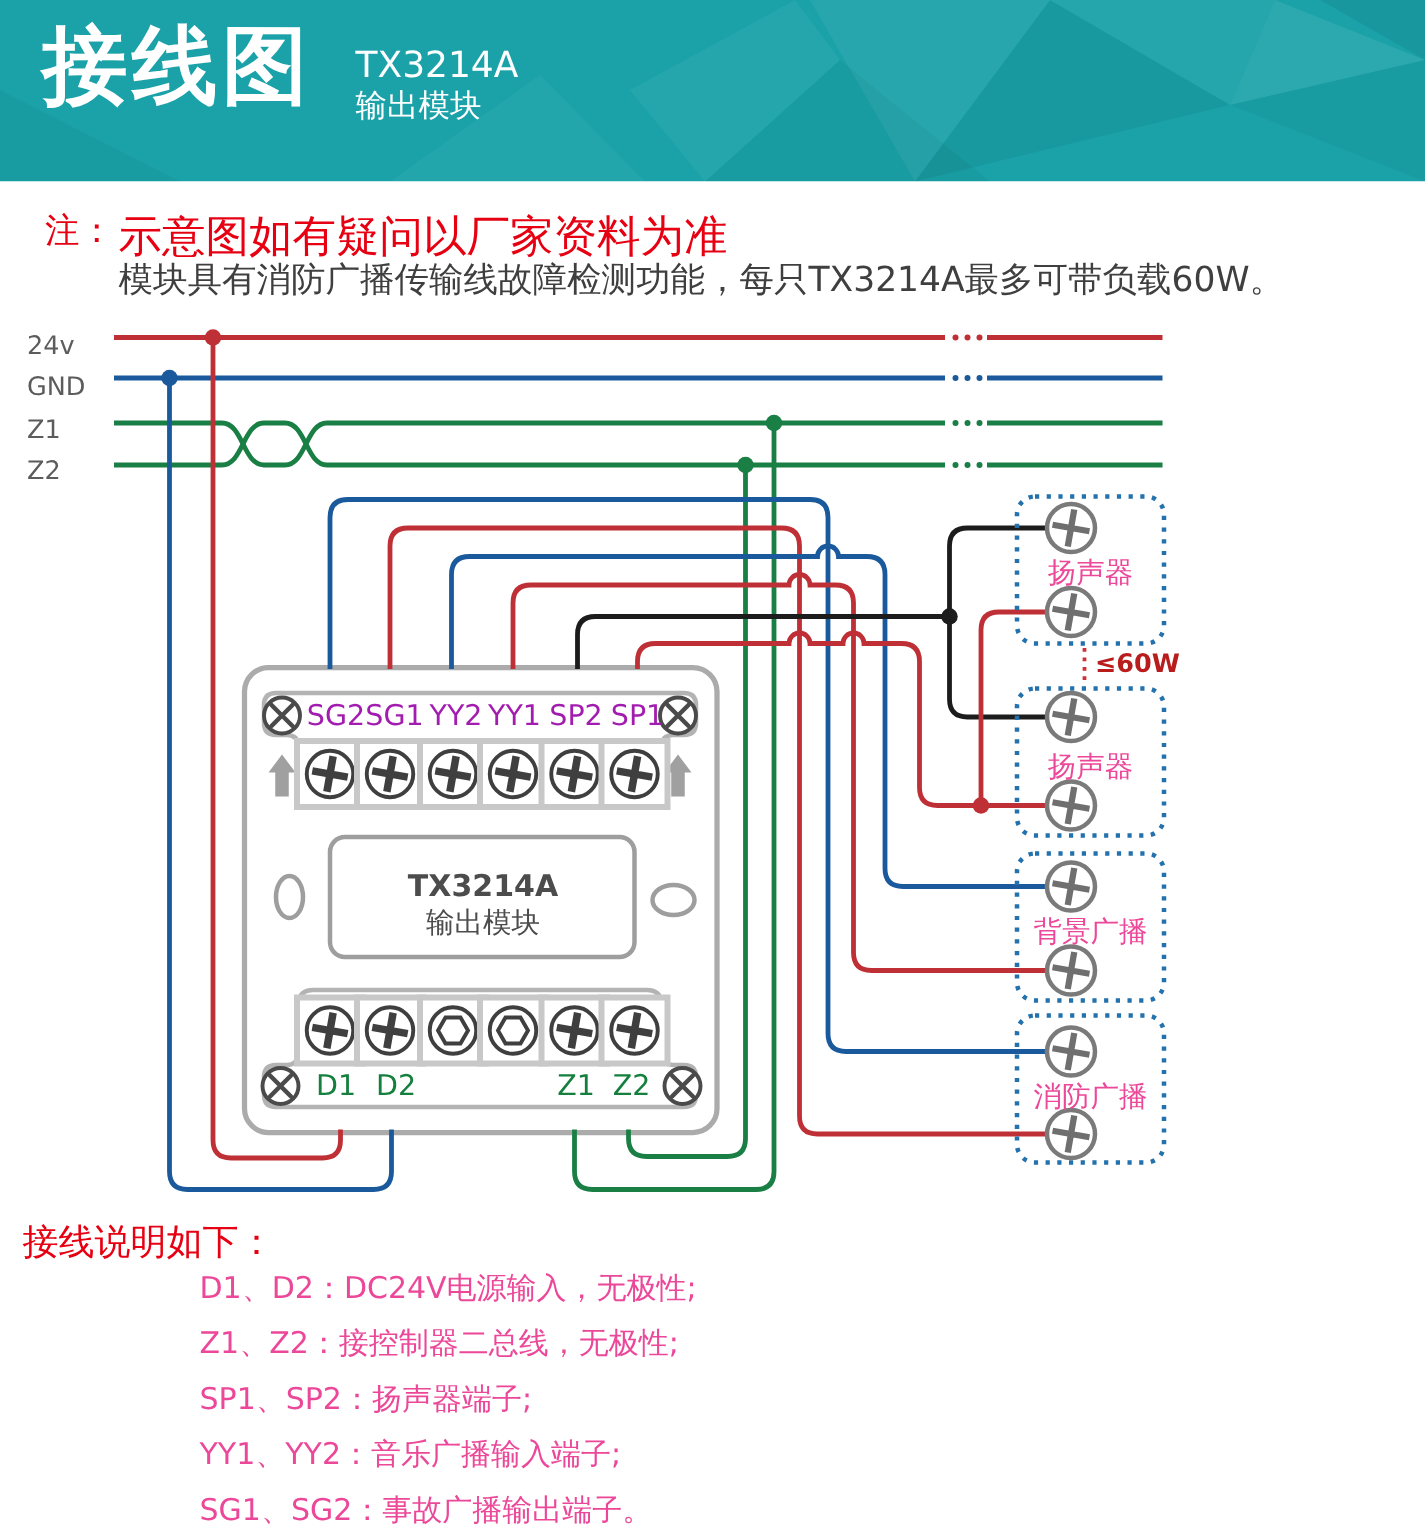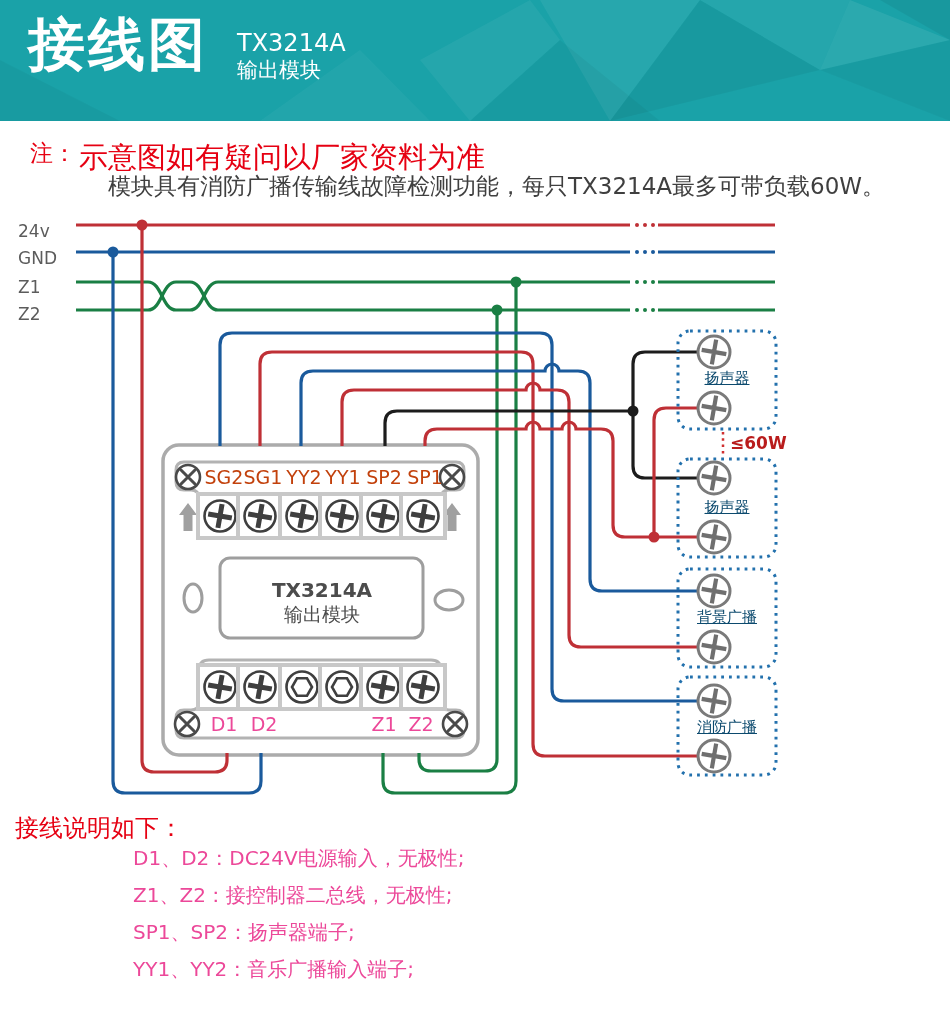--- a/index.html
+++ b/index.html
@@ -8,39 +8,39 @@
   
   .header{position:absolute;left:0;top:0;width:950px;height:121px;}
   .header svg{position:absolute;left:0;top:0;}
   .header-title{position:absolute;left:28px;top:16px;font-size:57px;font-weight:bold;
                 color:#ffffff;letter-spacing:3px;line-height:1;}
   .header-model{position:absolute;left:237px;top:31px;font-size:24px;color:#ffffff;line-height:1;}
   .header-sub{position:absolute;left:237px;top:60px;font-size:21px;color:#ffffff;line-height:1;}
   
   .note-prefix{position:absolute;left:30px;top:138px;font-size:23px;color:#e60012;}
   .note-warning{position:absolute;left:79px;top:138px;font-size:29px;color:#e60012;}
-  .note-desc{position:absolute;left:79px;top:171px;font-size:23px;color:#3f3f3f;margin-left:29px;}
+  .note-desc{position:absolute;left:79px;top:171px;font-size:23px;color:#3f3f3f;}
   
   .diagram{position:absolute;left:0;top:0;}
   
   .bus-label{position:absolute;left:18px;width:50px;text-align:left;font-size:17px;
              color:#5c5c5c;line-height:20px;}
   
-  .term-label{position:absolute;transform:translateX(-50%);font-size:19px;color:#c2410c;
+  .term-label{position:absolute;transform:translateX(-50%);font-size:19px;color:#a21caf;
               line-height:20px;white-space:nowrap;}
-  .bot-label{position:absolute;transform:translateX(-50%);font-size:19px;color:#ec4899;
+  .bot-label{position:absolute;transform:translateX(-50%);font-size:19px;color:#15803d;
              line-height:20px;white-space:nowrap;}
   
   .module-title1{position:absolute;left:222px;top:578px;width:200px;text-align:center;
                  font-size:20px;font-weight:600;color:#4c4c4c;}
   .module-title2{position:absolute;left:222px;top:602px;width:200px;text-align:center;
                  font-size:19px;color:#4c4c4c;}
   
-  .dev-label{position:absolute;left:678px;width:98px;text-align:center;font-size:15px;
-             color:#0c4a6e;white-space:nowrap;text-decoration:underline;}
+  .dev-label{position:absolute;left:678px;width:98px;text-align:center;font-size:19px;
+             color:#ec4899;white-space:nowrap;}
   .load-limit{position:absolute;left:730px;top:433px;font-size:17px;font-weight:600;color:#b91c1c;}
   
   .legend-title{position:absolute;left:15px;top:812px;font-size:24px;color:#e60012;}
   .legend-item{position:absolute;left:133px;font-size:20px;color:#ec4899;white-space:nowrap;}
 </style>
 </head>
 <body>
 
 <div class="page">
 
@@ -289,14 +289,15 @@
   <div class="dev-label" style="top:608px">背景广播</div>
   <div class="dev-label" style="top:718px">消防广播</div>
 
   <div class="load-limit">≤60W</div>
 
   <div class="legend-title">接线说明如下：</div>
   <div class="legend-item" style="top:845px">D1、D2：DC24V电源输入，无极性;</div>
   <div class="legend-item" style="top:882px">Z1、Z2：接控制器二总线，无极性;</div>
   <div class="legend-item" style="top:919px">SP1、SP2：扬声器端子;</div>
   <div class="legend-item" style="top:956px">YY1、YY2：音乐广播输入端子;</div>
+  <div class="legend-item" style="top:993px">SG1、SG2：事故广播输出端子。</div>
 
 </div>
 
 </body></html>

